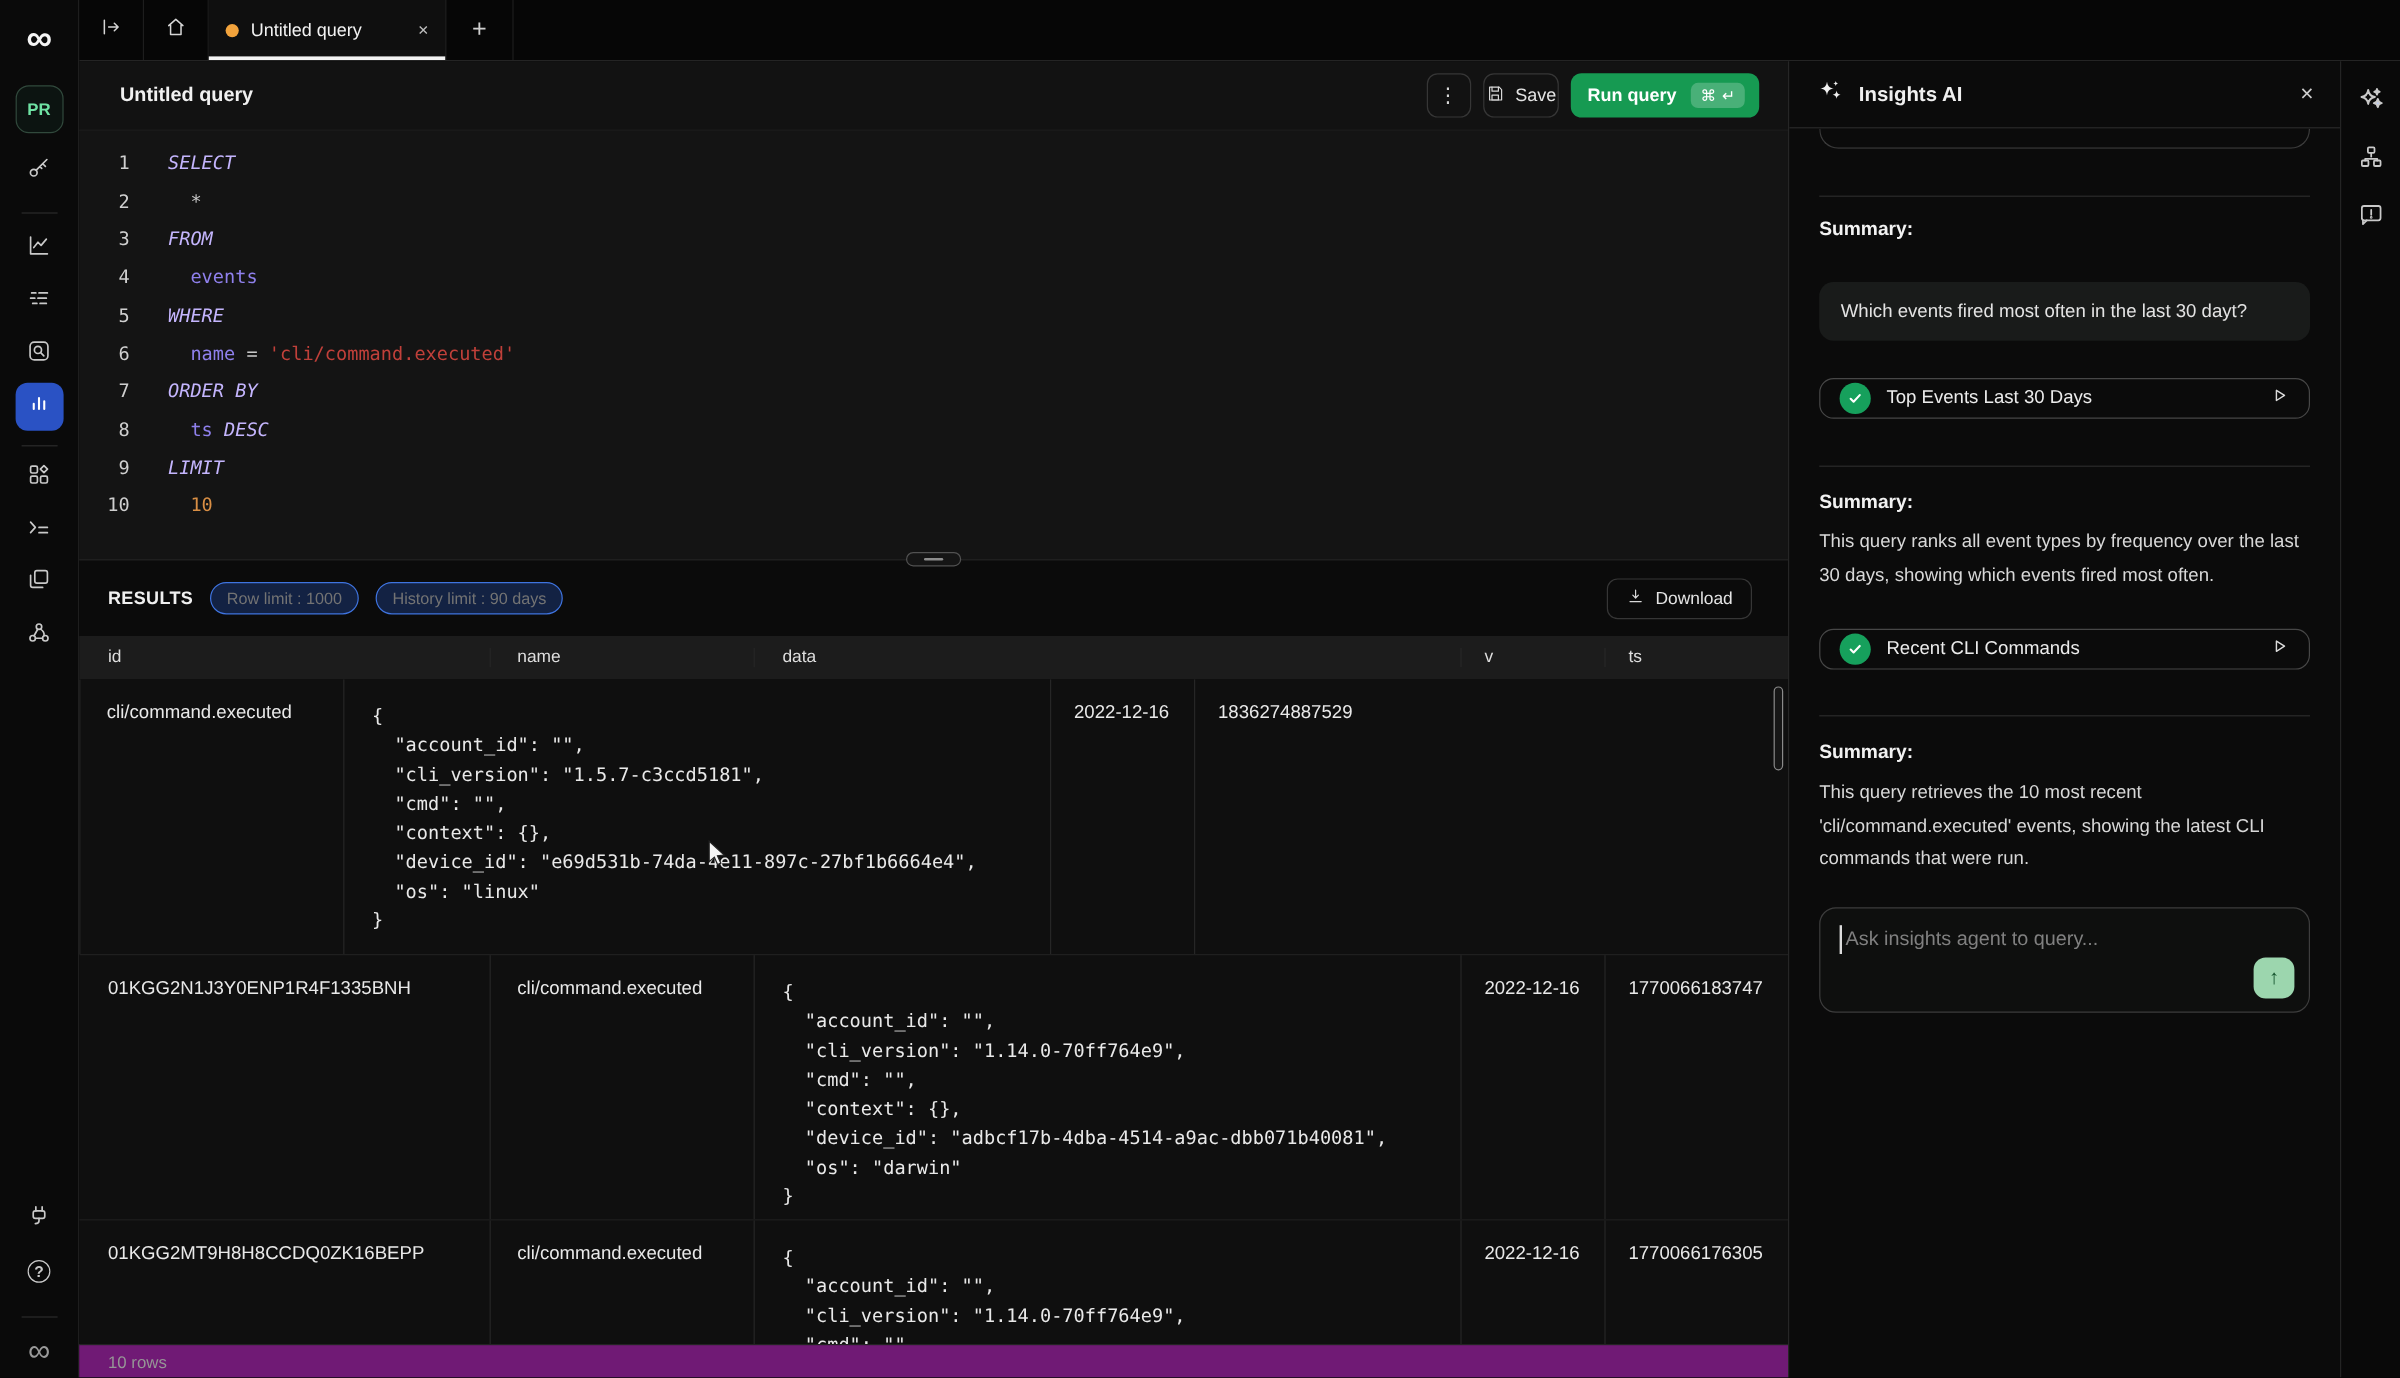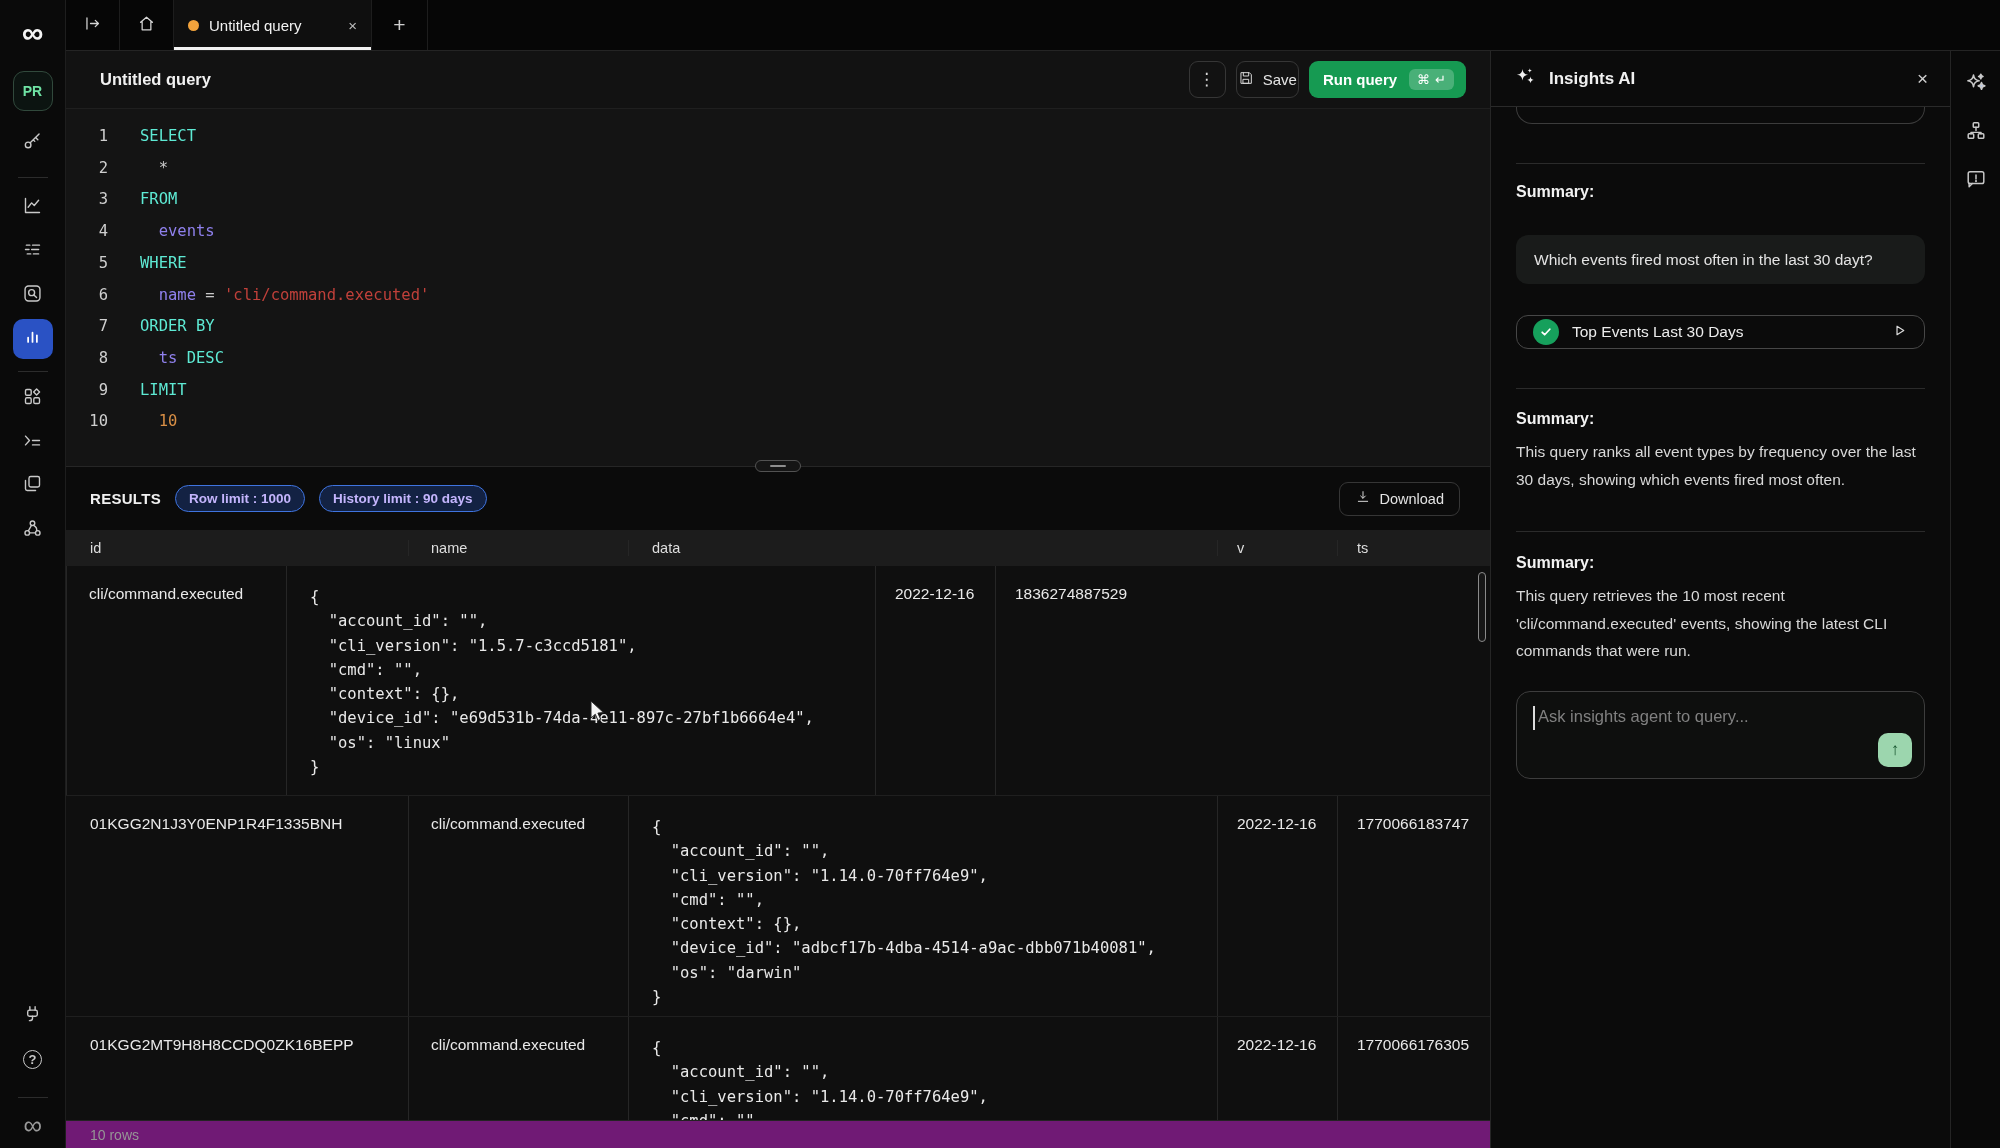--- a/index.html
+++ b/index.html
@@ -57,32 +57,32 @@
   .btn-save { padding:0 1px; }
   .btn-run { border:none; background:#169a52; color:#ffffff; font-weight:bold; padding:0 12px 0 14px; gap:12px; }
   .run-badge { background:rgba(255,255,255,.22); border-radius:6px; padding:3px 8px; font-size:13px;
                font-weight:normal; color:#fff; display:flex; gap:5px; align-items:center; }
 
   .editor { height:357px; flex:0 0 357px; background:#141414; padding-top:12px; overflow:hidden;
             font-family:"DejaVu Sans Mono", monospace; font-size:15.5px; }
   .code-line { display:flex; line-height:31.7px; white-space:pre; }
   .ln { width:42px; text-align:right; color:#cfcfcf; flex:0 0 42px; }
   .code { margin-left:32px; }
-  .tk-kw { color:#5eead4; } .tk-id { color:#8f80ec; } .tk-op { color:#c9c9c9; }
+  .tk-kw { color:#c4b5fd;font-style:italic; } .tk-id { color:#8f80ec; } .tk-op { color:#c9c9c9; }
   .tk-str { color:#c0403a; } .tk-num { color:#d98f45; }
 
   .results-bar { height:64px; flex:0 0 64px; background:#0b0b0b; border-top:1px solid #262626;
                  display:flex; align-items:center; padding:0 30px 0 24px; position:relative; }
   .drag-handle { position:absolute; top:-7px; left:50%; transform:translateX(-50%); width:46px; height:12px;
                  border:1px solid #525252; border-radius:7px; background:#151515;
                  display:flex; align-items:center; justify-content:center; }
   .drag-handle i { display:block; width:16px; height:2px; background:#8d8d8d; border-radius:1px; }
   .results-label { font-size:15px; font-weight:bold; letter-spacing:.3px; color:#f0f0f0; margin-right:14px; }
-  .pill { border:1.5px solid #3f74e0; background:rgba(35,74,160,.38); color:#c4b5fd; font-size:13.5px;
-          font-weight:bold; border-radius:999px; padding:5px 13px; margin-right:14px; }
+  .pill { border:1.5px solid #3f74e0; background:rgba(35,74,160,.38); color:#737373; font-size:13.5px;
+          font-weight:normal; border-radius:999px; padding:5px 13px; margin-right:14px; }
   .btn-download { margin-left:auto; padding:0 15px; height:34px; font-size:14.5px; }
 
   .tbl-header { height:36px; flex:0 0 36px; background:#1c1c1c; display:flex; align-items:center;
                 font-size:14.5px; color:#dedede; }
   .col { flex:0 0 auto; overflow:hidden; white-space:nowrap; }
   .c-id { width:342px; padding-left:24px; }
   .c-name { width:220px; padding-left:22px; border-left:1px solid #262626; }
   .c-data { width:589px; padding-left:23px; border-left:1px solid #262626; }
   .c-v { width:120px; padding-left:19px; border-left:1px solid #262626; }
   .c-ts { width:153px; padding-left:19px; border-left:1px solid #262626; }
@@ -374,20 +374,31 @@
                   <path d="M8.5 6v12l9.5-6z"></path>
                 </svg></span>
           </div>
 
           <div class="ins-div" style="margin-top:39px"></div>
 
           <div class="sum-h" style="margin-top:21px">Summary:</div>
           <div class="sum-p" style="margin-top:10px">This query ranks all event types by frequency over the last 30 days, showing which events fired most often.</div>
 
 
+          <div class="q-card" style="margin-top:31px">
+            <span class="check">
+                <svg width="14" height="14" viewBox="0 0 24 24" fill="none" stroke="#ffffff" stroke-width="3" stroke-linecap="round" stroke-linejoin="round">
+                  <path d="M5.5 12.5l4.2 4.2 8.8-9.4"></path>
+                </svg>
+              </span>
+            <span class="q-card-label">Recent CLI Commands</span>
+            <span><svg width="17" height="17" viewBox="0 0 24 24" fill="none" stroke="#dadada" stroke-width="1.7" stroke-linejoin="round">
+                  <path d="M8.5 6v12l9.5-6z"></path>
+                </svg></span>
+          </div>
 
           <div class="ins-div" style="margin-top:38px"></div>
 
           <div class="sum-h" style="margin-top:22px">Summary:</div>
           <div class="sum-p" style="margin-top:10px">This query retrieves the 10 most recent 'cli/command.executed' events, showing the latest CLI commands that were run.</div>
 
           <div class="ask-box" style="margin-top:26px">
             <span class="caret"></span><span class="ask-ph">Ask insights agent to query...</span>
             <span class="send-btn">↑</span>
           </div>

